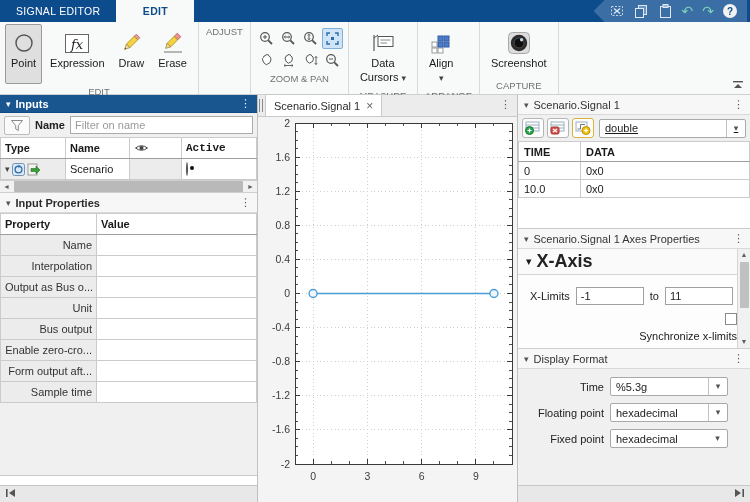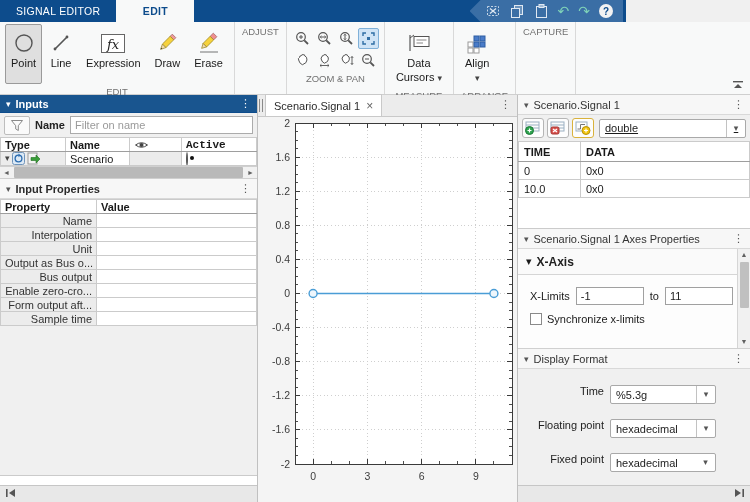--- a/index.html
+++ b/index.html
@@ -1,19 +1,19 @@
 <!DOCTYPE html>
 <html><head>
 <meta charset="utf-8">
 <style>
   * { margin:0; padding:0; box-sizing:border-box; }
   html,body { width:750px; height:502px; overflow:hidden; font-family:"Liberation Sans",sans-serif; font-size:11px; color:#1a1a1a; background:#f0f0f0; }
 
   
-  #titlebar { position:absolute; left:0; top:0; width:626px; height:22px; background:#0d4c8c; display:flex; align-items:stretch; }
+  #titlebar { position:absolute; left:0; top:0; width:750px; height:22px; background:#0d4c8c; display:flex; align-items:stretch; }
   .tb-tab { padding:0 16px; line-height:22px; font-size:10.5px; letter-spacing:.3px; color:#fff; }
   .tb-tab.active { background:#f8f9f9; color:#0d4c8c; font-weight:bold; min-width:78px; text-align:center; }
   #quick-access { position:absolute; right:3px; top:0; height:22px; padding:0 10px 0 16px; background:#3a6ea5; clip-path:polygon(11px 0,100% 0,100% 100%,11px 100%,0 50%); display:flex; align-items:center; gap:9px; }
   .qa-ic { width:15px; height:15px; display:flex; align-items:center; justify-content:center; }
   .qa-glyph { color:#7fd3b8; font-size:14px; line-height:1; }
   .qa-help { width:14px; height:14px; border-radius:50%; background:#f2f2f2; color:#0d4c8c; font-weight:bold; font-size:10px; display:flex; align-items:center; justify-content:center; }
 
   
   #toolstrip { position:absolute; left:0; top:22px; width:750px; height:73px; background:#f8f9f9; border-bottom:1px solid #cfcfcf; display:flex; }
   .ts-section { display:flex; flex-direction:column; border-right:1px solid #d9d9d9; padding:2px 5px 0 5px; }
@@ -43,21 +43,21 @@
   .panel-hdr.blue .ph-caret, .panel-hdr.blue .ph-title, .panel-hdr.blue .ph-menu { color:#fff; }
 
   
   #filter-row { height:24px; display:flex; align-items:center; gap:5px; padding:2px 4px; background:#f0f0f0; }
   #funnel-btn { width:26px; height:19px; border:1px solid #bdbdbd; background:#fafafa; border-radius:2px; display:flex; align-items:center; justify-content:center; }
   #filter-row label { font-weight:bold; color:#222; }
   #filter-input { flex:1; height:18px; border:1px solid #ababab; padding:0 4px; font-size:11px; font-family:"Liberation Sans",sans-serif; color:#333; background:#fff; }
   #filter-input::placeholder { color:#9a9a9a; }
 
   table.grid { border-collapse:collapse; width:100%; table-layout:fixed; background:#fff; }
-  table.grid th, table.grid td { border:1px solid #cbcbcb; padding:0 4px; height:14px; overflow:hidden; white-space:nowrap; text-align:left; vertical-align:middle; }
+  table.grid th, table.grid td { border:1px solid #cbcbcb; padding:0 4px; height:21px; overflow:hidden; white-space:nowrap; text-align:left; vertical-align:middle; }
   table.grid th { font-weight:bold; background:#fff; border-bottom:1px solid #9e9e9e; }
   .cell-center { text-align:left;font-family:Liberation Mono, monospace; }
   .type-cell { display:flex; align-items:center; gap:2px; }
   .radio { width:12px; height:12px; border:1px solid #555; border-radius:50%; margin:0 auto; position:relative; background:#fff; }
   .radio.on::after { content:""; position:absolute; left:3px; top:3px; width:4px; height:4px; border-radius:50%; background:#111; }
   .dim { background:#ececec; }
 
   .hscroll { height:13px; background:#f1f1f1; border:1px solid #cfcfcf; border-left:none; border-right:none; display:flex; align-items:center; }
   .hscroll .sarrow { width:13px; text-align:center; color:#606060; font-size:7px; line-height:13px; }
   .hscroll .thumb { flex:1; height:11px; background:#b9b9b9; border-radius:1px; margin:0 1px; }
@@ -87,33 +87,33 @@
   .dropdown .dd-arrow { width:19px; text-align:center; color:#555; font-size:9px; border-left:1px solid #c2c2c2; line-height:17px; }
   .dropdown.noseg .dd-arrow { border-left:none; }
   #dtype-dd { flex:1; margin-left:2px;text-decoration:underline; }
 
   table.grid2 { border-collapse:collapse; width:100%; table-layout:fixed; background:#fff; }
   table.grid2 th, table.grid2 td { border:1px solid #cbcbcb; padding:0 5px; height:18px; text-align:left; white-space:nowrap; overflow:hidden; }
   table.grid2 th { font-weight:bold; border-bottom:1px solid #9e9e9e; height:20px; }
 
   #axes-box { position:relative; background:#fdfdfd; border-bottom:1px solid #d0d0d0; height:100px; }
   #xaxis-hdr { height:26px; border-bottom:1px solid #d5d5d5; display:flex; align-items:center; gap:5px; padding:0 8px; background:#fafafa; }
-  #xaxis-hdr .xh-title { font-weight:bold; font-size:12px; color:#222; }
+  #xaxis-hdr .xh-title { font-weight:bold; font-size:18px; color:#222; }
   #xlimits-row { display:flex; align-items:center; gap:6px; padding:12px 0 0 12px; }
   .lim-input { width:68px; height:18px; border:1px solid #a0a0a0; padding:0 4px; font-size:11px; font-family:"Liberation Sans",sans-serif; color:#222; background:#fff; }
-  #sync-row { display:flex; align-items:flex-end; gap:5px; padding:8px 0 0 12px; }
+  #sync-row { display:flex; align-items:flex-end; gap:5px; padding:8px 0 0 12px;flex-direction:column; }
   .checkbox { width:12px; height:12px; border:1px solid #8a8a8a; background:#fff; }
   .vscroll { position:absolute; right:0; top:0; width:13px; height:100%; background:#f1f1f1; border-left:1px solid #d5d5d5; display:flex; flex-direction:column; align-items:center; }
   .vscroll .sarrow { height:12px; font-size:7px; color:#606060; line-height:12px; }
   .vscroll .vthumb { width:9px; flex:0 0 46px; background:#c0c0c0; border-radius:1px; margin-top:1px; }
   .vscroll .vspace { flex:1; }
 
   .fmt-row { display:flex; align-items:center; gap:6px; padding:4px 8px 3px 0; }
   .fmt-row .fl { width:86px; text-align:right; color:#222; }
-  .fmt-row .dropdown { width:106px;margin-top:8px; }
+  .fmt-row .dropdown { width:118px; }
 
   .eye-svg { vertical-align:middle; }
 </style>
 </head>
 <body>
 
 <div id="titlebar">
   <div class="tb-tab">SIGNAL EDITOR</div>
   <div class="tb-tab active">EDIT</div>
   <div id="quick-access">
@@ -145,30 +145,20 @@
 
   <div class="ts-section">
     <div class="ts-body">
       <div class="big-btn selected">
         <span class="bicon">
           <svg width="22" height="22">
               <circle cx="11" cy="11" r="8" fill="none" stroke="#555" stroke-width="1.4"></circle>
             </svg>
         </span>
         <span class="blabel">Point</span>
-      </div>
-      <div class="big-btn">
-        <span class="bicon">
-          <svg width="18" height="20">
-              <line x1="3" y1="16" x2="15" y2="4" stroke="#555" stroke-width="1.6" stroke-linecap="round"></line>
-              <circle cx="3" cy="16" r="1.4" fill="#555"></circle>
-              <circle cx="15" cy="4" r="1.4" fill="#555"></circle>
-            </svg>
-        </span>
-        <span class="blabel">Line</span>
       </div>
       <div class="big-btn">
         <span class="bicon">
           <svg width="26" height="21">
               <rect x="1.5" y="1.5" width="23" height="18" fill="#fff" stroke="#666"></rect>
               <text x="13" y="15.5" text-anchor="middle" font-size="13" font-style="italic" fill="#222" font-family="DejaVu Serif,serif">fx</text>
             </svg>
         </span>
         <span class="blabel">Expression</span>
       </div>
@@ -302,20 +292,33 @@
               </g>
             </svg>
         </span>
         <span class="blabel"><span>Align</span><br><span class="caret">▾</span></span>
       </div>
     </div>
     <div class="ts-label">ARRANGE</div>
   </div>
 
   <div class="ts-section">
+    <div class="ts-body">
+      <div class="big-btn">
+        <span class="bicon">
+          <svg width="24" height="24">
+              <rect x="1.5" y="1.5" width="21" height="21" rx="4" fill="#dcdcdc" stroke="#a8a8a8"></rect>
+              <circle cx="12" cy="12" r="8.2" fill="#2b2b2b"></circle>
+              <circle cx="12" cy="12" r="5" fill="#0e0e0e" stroke="#4a4a4a"></circle>
+              <circle cx="14.6" cy="8.8" r="1.7" fill="#b9d4e8"></circle>
+            </svg>
+        </span>
+        <span class="blabel">Screenshot</span>
+      </div>
+    </div>
     <div class="ts-label">CAPTURE</div>
   </div>
 
   <span id="ts-collapse">
     <svg width="12" height="9">
         <rect x="1" y="1" width="10" height="1.4" fill="#555"></rect>
         <polygon points="2,8 6,4 10,8" fill="#555"></polygon>
       </svg>
   </span>
 </div>
@@ -402,25 +405,25 @@
     </tr>
     <tr>
           <td class="pname">Name</td>
           <td class="pval"></td>
         </tr>
     <tr>
           <td class="pname">Interpolation</td>
           <td class="pval"></td>
         </tr>
     <tr>
-          <td class="pname">Unit</td>
+          <td class="pname">Output as Bus o...</td>
           <td class="pval"></td>
         </tr>
     <tr>
-          <td class="pname">Output as Bus o...</td>
+          <td class="pname">Unit</td>
           <td class="pval"></td>
         </tr>
     <tr>
           <td class="pname">Bus output</td>
           <td class="pval"></td>
         </tr>
     <tr>
           <td class="pname">Enable zero-cro...</td>
           <td class="pval"></td>
         </tr>

